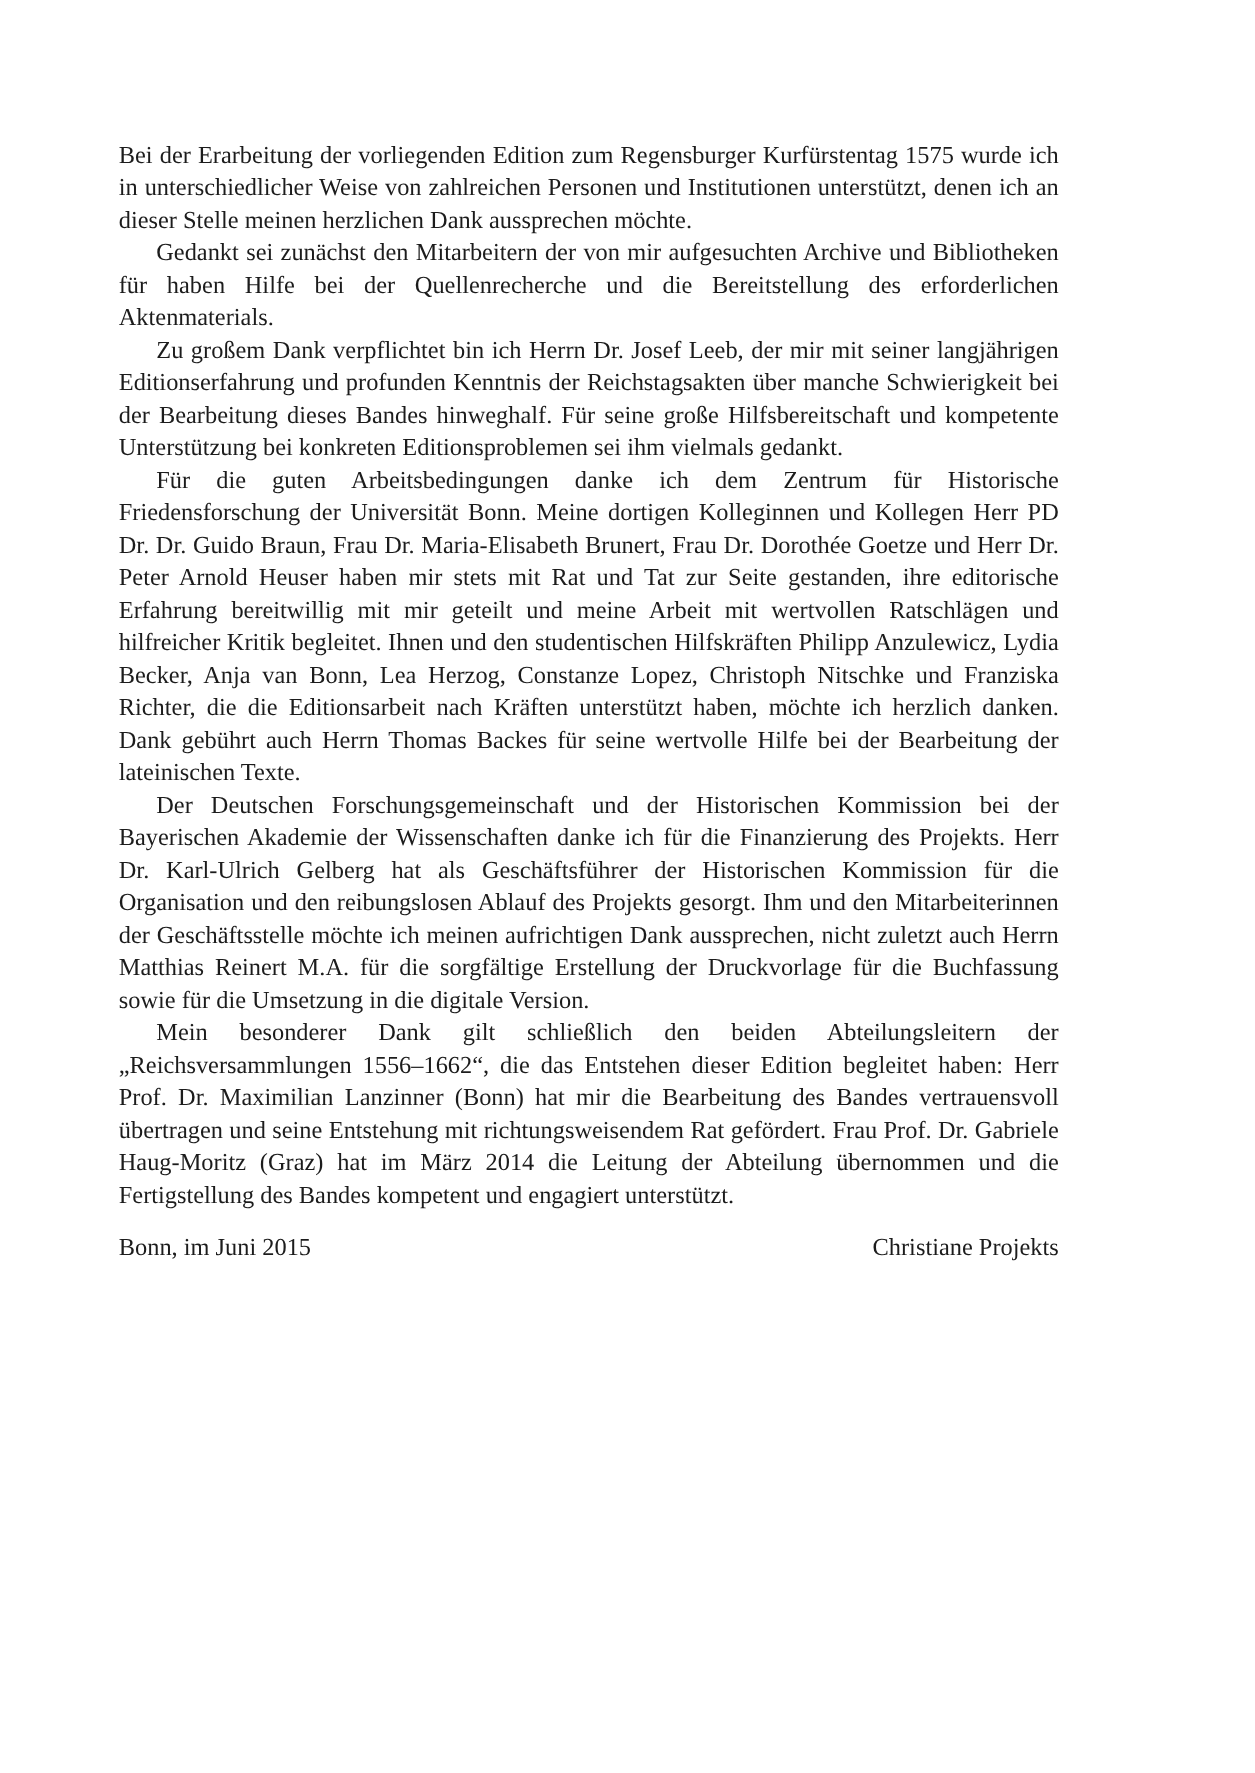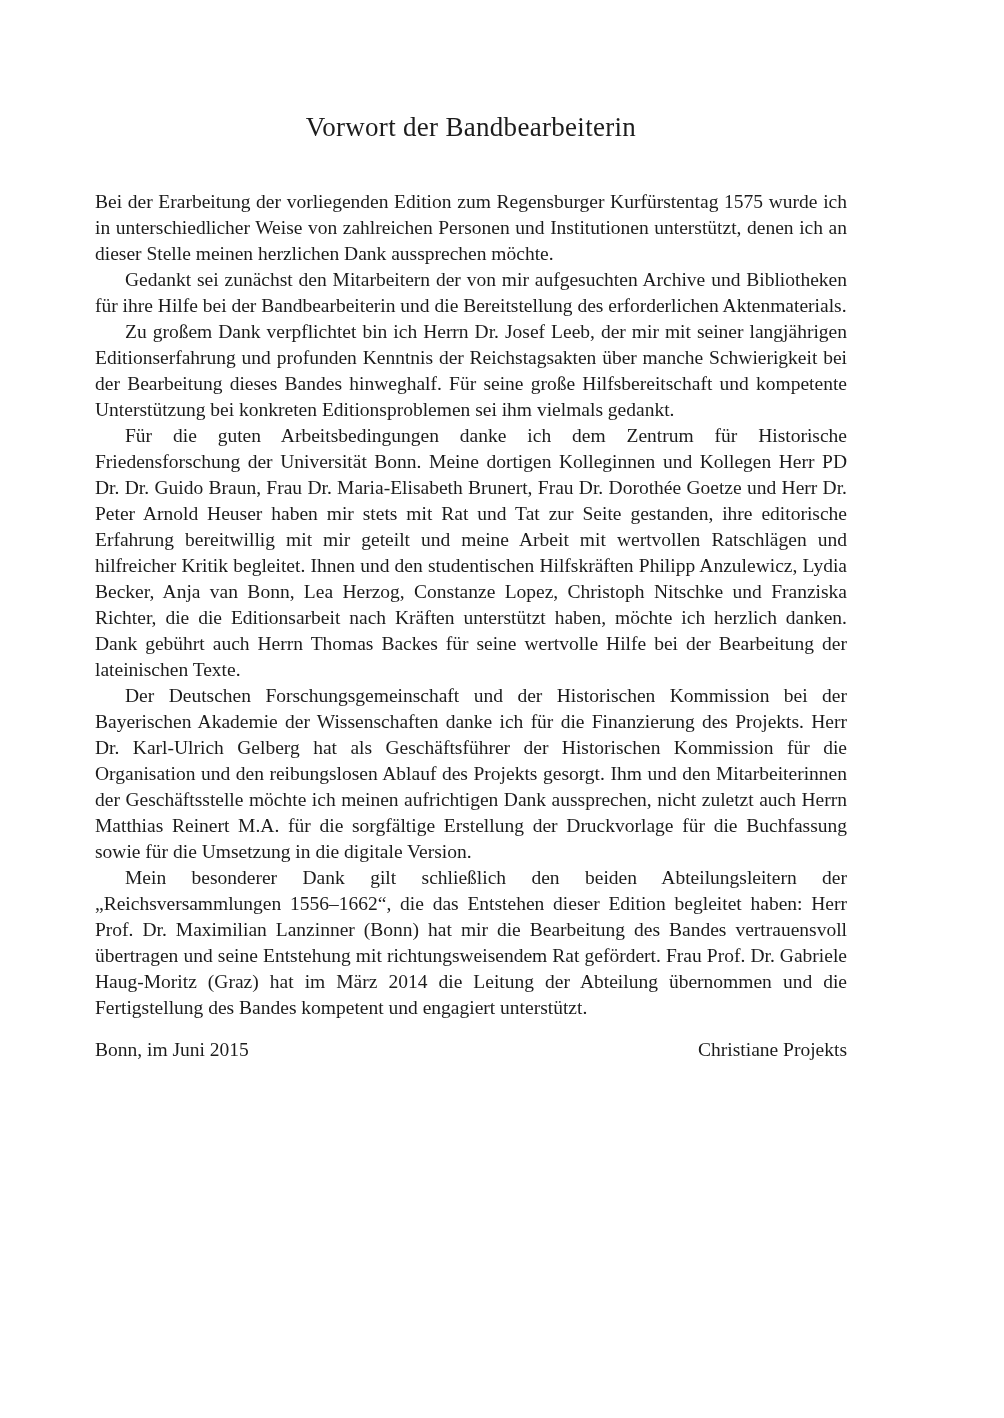--- a/index.html
+++ b/index.html
@@ -49,25 +49,24 @@
     font-size: 19.5px;
     line-height: 26px;
   }
 </style>
 </head>
 <body>
 
 <div class="page">
   <div class="text-block">
 
-    <h1 class="page-title">Vorwort der Bandbearbeiterin</h1>
 
     <div class="body-text">
       <p class="no-indent">Bei der Erarbeitung der vorliegenden Edition zum Regensburger Kurfürstentag 1575 wurde ich in unterschiedlicher Weise von zahlreichen Personen und Institutionen unterstützt, denen ich an dieser Stelle meinen herzlichen Dank aussprechen möchte.</p>
-      <p>Gedankt sei zunächst den Mitarbeitern der von mir aufgesuchten Archive und Bibliotheken für ihre Hilfe bei der Bandbearbeiterin und die Bereitstellung des erforderlichen Aktenmaterials.</p>
+      <p>Gedankt sei zunächst den Mitarbeitern der von mir aufgesuchten Archive und Bibliotheken für haben Hilfe bei der Quellenrecherche und die Bereitstellung des erforderlichen Aktenmaterials.</p>
       <p>Zu großem Dank verpflichtet bin ich Herrn Dr. Josef Leeb, der mir mit seiner langjährigen Editionserfahrung und profunden Kenntnis der Reichstagsakten über manche Schwierigkeit bei der Bearbeitung dieses Bandes hinweghalf. Für seine große Hilfsbereitschaft und kompetente Unterstützung bei konkreten Editionsproblemen sei ihm vielmals gedankt.</p>
       <p>Für die guten Arbeitsbedingungen danke ich dem Zentrum für Historische Friedensforschung der Universität Bonn. Meine dortigen Kolleginnen und Kollegen Herr PD Dr. Dr. Guido Braun, Frau Dr. Maria-Elisabeth Brunert, Frau Dr. Dorothée Goetze und Herr Dr. Peter Arnold Heuser haben mir stets mit Rat und Tat zur Seite gestanden, ihre editorische Erfahrung bereitwillig mit mir geteilt und meine Arbeit mit wertvollen Ratschlägen und hilfreicher Kritik begleitet. Ihnen und den studentischen Hilfskräften Philipp Anzulewicz, Lydia Becker, Anja van Bonn, Lea Herzog, Constanze Lopez, Christoph Nitschke und Franziska Richter, die die Editionsarbeit nach Kräften unterstützt haben, möchte ich herzlich danken. Dank gebührt auch Herrn Thomas Backes für seine wertvolle Hilfe bei der Bearbeitung der lateinischen Texte.</p>
       <p>Der Deutschen Forschungsgemeinschaft und der Historischen Kommission bei der Bayerischen Akademie der Wissenschaften danke ich für die Finanzierung des Projekts. Herr Dr. Karl-Ulrich Gelberg hat als Geschäftsführer der Historischen Kommission für die Organisation und den reibungslosen Ablauf des Projekts gesorgt. Ihm und den Mitarbeiterinnen der Geschäftsstelle möchte ich meinen aufrichtigen Dank aussprechen, nicht zuletzt auch Herrn Matthias Reinert M.A. für die sorgfältige Erstellung der Druckvorlage für die Buchfassung sowie für die Umsetzung in die digitale Version.</p>
       <p>Mein besonderer Dank gilt schließlich den beiden Abteilungsleitern der „Reichsversammlungen 1556–1662“, die das Entstehen dieser Edition begleitet haben: Herr Prof. Dr. Maximilian Lanzinner (Bonn) hat mir die Bearbeitung des Bandes vertrauensvoll übertragen und seine Entstehung mit richtungsweisendem Rat gefördert. Frau Prof. Dr. Gabriele Haug-Moritz (Graz) hat im März 2014 die Leitung der Abteilung übernommen und die Fertigstellung des Bandes kompetent und engagiert unterstützt.</p>
     </div>
 
     <div class="signature-row">
       <span>Bonn, im Juni 2015</span>
       <span>Christiane Projekts</span>
     </div>

